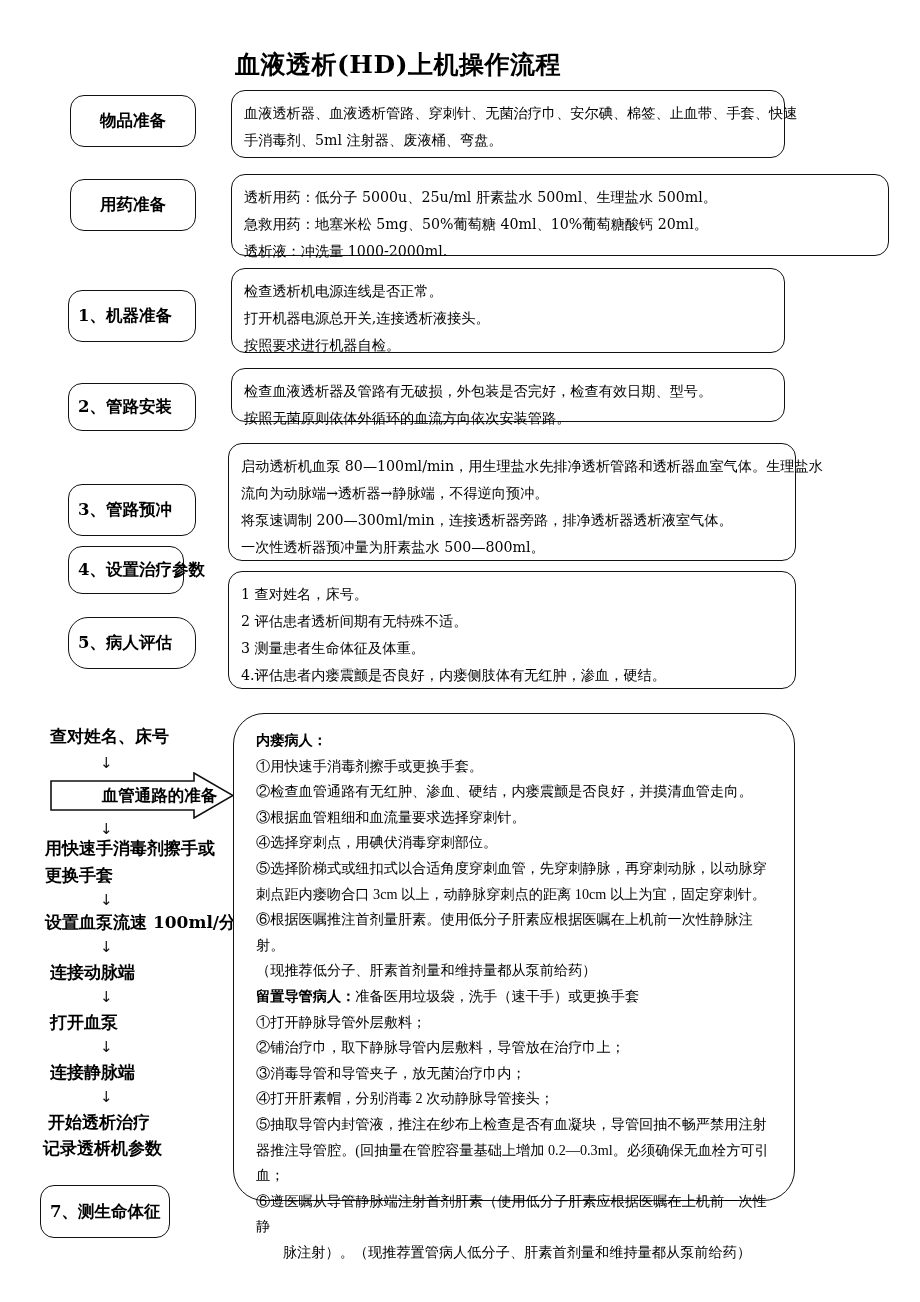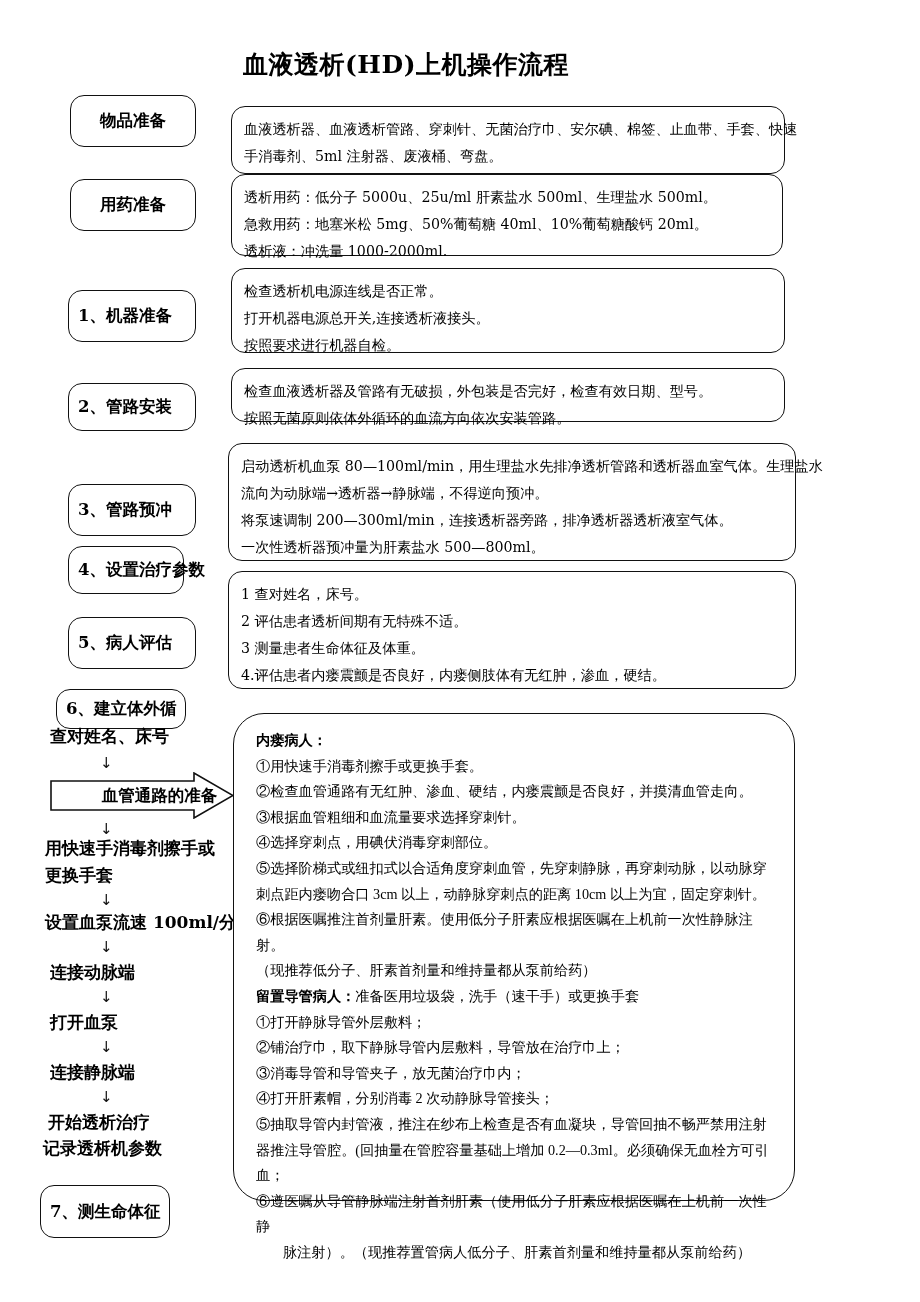--- a/index.html
+++ b/index.html
@@ -15,21 +15,21 @@
     position: relative;
     width: 920px;
     height: 1302px;
     overflow: hidden;
     background: #fff;
   }
 
   
   #doc-title {
     position: absolute;
-    left: 8px;
+    left: 0;
     top: 48px;
     width: 796px;
     text-align: center;
     font-size: 25px;
     font-weight: bold;
     letter-spacing: 0.5px;
     font-family: "DejaVu Serif", "Liberation Serif", serif;
   }
 
   
@@ -162,38 +162,35 @@
   </div>
 
   <div class="rbox stage-box leftal" style="left:68px; top:468px; width:128px; height:52px;">
     <span>3、管路预冲</span>
   </div>
 
   <div class="rbox stage-box leftal" style="left:68px; top:530px; width:116px; height:48px;">
     <span>4、设置治疗参数</span>
   </div>
 
-  <div class="rbox stage-box leftal" style="left:68px; top:601px; width:128px; height:52px;">
+  <div class="rbox stage-box leftal" style="left:68px; top:601px; width:128px; height:52px;border-radius:20px;">
     <span>5、病人评估</span>
   </div>
 
-  <div class="rbox stage-box leftal" style="left:56px; top:673px; width:130px; height:40px;">
-    <span>6、建立体外循</span>
-  </div>
 
   <div class="rbox stage-box leftal" style="left:40px; top:1169px; width:130px; height:53px;">
     <span>7、测生命体征</span>
   </div>
 
-  <div class="rbox content-box" style="left:231px; top:90px; width:554px; height:68px;margin-top:16px;">
+  <div class="rbox content-box" style="left:231px; top:90px; width:554px; height:68px;">
     <div class="ln">血液透析器、血液透析管路、穿刺针、无菌治疗巾、安尔碘、棉签、止血带、手套、快速</div>
     <div class="ln">手消毒剂、5ml 注射器、废液桶、弯盘。</div>
   </div>
 
-  <div class="rbox content-box" style="left:231px; top:174px; width:552px; height:82px;">
+  <div class="rbox content-box" style="left:231px; top:174px; width:658px; height:82px;">
     <div class="ln">透析用药：低分子 5000u、25u/ml 肝素盐水 500ml、生理盐水 500ml。</div>
     <div class="ln">急救用药：地塞米松 5mg、50%葡萄糖 40ml、10%葡萄糖酸钙 20ml。</div>
     <div class="ln">透析液：冲洗量 1000-2000ml.</div>
   </div>
 
   <div class="rbox content-box" style="left:231px; top:268px; width:554px; height:85px;">
     <div class="ln">检查透析机电源连线是否正常。</div>
     <div class="ln">打开机器电源总开关,连接透析液接头。</div>
     <div class="ln">按照要求进行机器自检。</div>
   </div>

